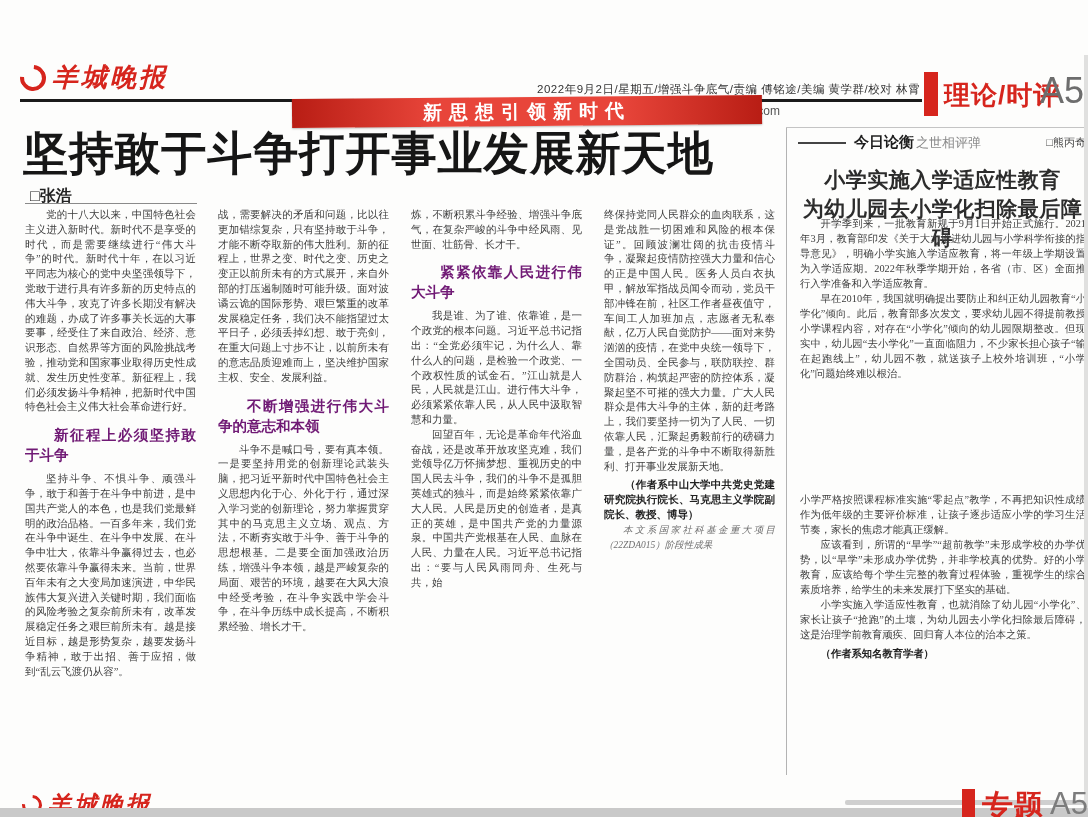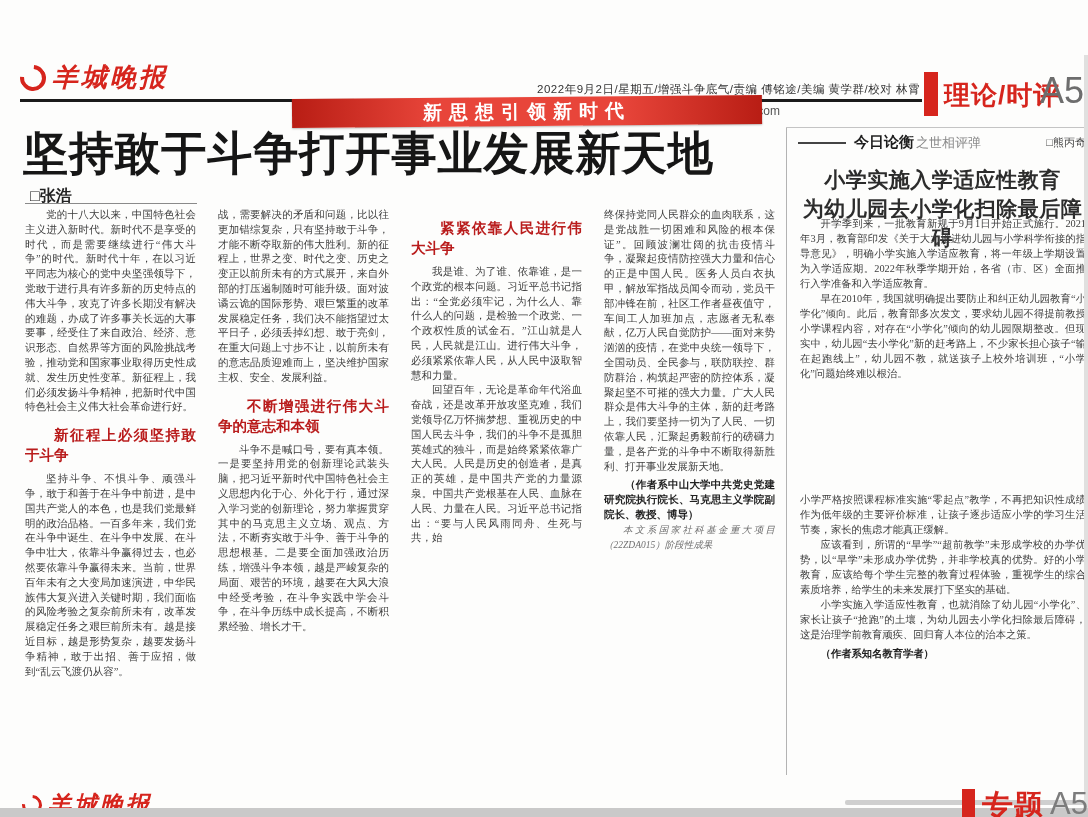--- a/index.html
+++ b/index.html
@@ -36,21 +36,21 @@
   .byline{left:30px;top:186px;font-size:16px;color:#222;font-weight:700;}
   .byline-rule{left:25px;top:203px;width:172px;height:1px;background:#8a8a8a;}
 
   
   .main-cols{left:25px;top:208px;width:750px;height:566px;display:grid;
     grid-template-columns:repeat(4,1fr);column-gap:22px;}
   .col{overflow:hidden;font-size:10.5px;line-height:14.8px;text-align:justify;
     color:#3d3d3d;font-family:"Liberation Serif","DejaVu Serif",serif;}
   .col p{margin:0;text-indent:2em;}
   .col p.cont{text-indent:0;}
-  .col h3.subhead{font-size:14.5px;line-height:20px;font-weight:700;color:#b91c1c;
+  .col h3.subhead{font-size:14.5px;line-height:20px;font-weight:700;color:#701a75;
     margin:10px 0 7px;text-indent:2em;font-family:"Liberation Sans","DejaVu Sans",sans-serif;}
   .col p.attr{font-weight:700;color:#222;margin-top:4px;}
   .col p.note{font-size:9.5px;color:#6e6e6e;font-style:italic;}
 
   
   .divider-v{left:786px;top:127px;width:1px;height:648px;background:#b3b3b3;}
   .divider-top{left:786px;top:127px;width:299px;height:1px;background:#c4c4c4;}
   .kicker{left:798px;top:133px;width:288px;display:flex;align-items:center;font-size:13px;}
   .kicker-rule{flex:0 0 48px;height:2px;background:#444;margin-right:8px;}
   .kicker-bold{font-weight:900;color:#1d1d1d;font-size:15px;}
@@ -100,20 +100,21 @@
       <p class="">党的十八大以来，中国特色社会主义进入新时代。新时代不是享受的时代，而是需要继续进行“伟大斗争”的时代。新时代十年，在以习近平同志为核心的党中央坚强领导下，党敢于进行具有许多新的历史特点的伟大斗争，攻克了许多长期没有解决的难题，办成了许多事关长远的大事要事，经受住了来自政治、经济、意识形态、自然界等方面的风险挑战考验，推动党和国家事业取得历史性成就、发生历史性变革。新征程上，我们必须发扬斗争精神，把新时代中国特色社会主义伟大社会革命进行好。</p>
       <h3 class="subhead">新征程上必须坚持敢于斗争</h3>
       <p class="">坚持斗争、不惧斗争、顽强斗争，敢于和善于在斗争中前进，是中国共产党人的本色，也是我们党最鲜明的政治品格。一百多年来，我们党在斗争中诞生、在斗争中发展、在斗争中壮大，依靠斗争赢得过去，也必然要依靠斗争赢得未来。当前，世界百年未有之大变局加速演进，中华民族伟大复兴进入关键时期，我们面临的风险考验之复杂前所未有，改革发展稳定任务之艰巨前所未有。越是接近目标，越是形势复杂，越要发扬斗争精神，敢于出招、善于应招，做到“乱云飞渡仍从容”。</p>
     </div>
   <div class="col">
       <p class="cont">战，需要解决的矛盾和问题，比以往更加错综复杂，只有坚持敢于斗争，才能不断夺取新的伟大胜利。新的征程上，世界之变、时代之变、历史之变正以前所未有的方式展开，来自外部的打压遏制随时可能升级。面对波谲云诡的国际形势、艰巨繁重的改革发展稳定任务，我们决不能指望过太平日子，必须丢掉幻想、敢于亮剑，在重大问题上寸步不让，以前所未有的意志品质迎难而上，坚决维护国家主权、安全、发展利益。</p>
       <h3 class="subhead">不断增强进行伟大斗争的意志和本领</h3>
       <p class="">斗争不是喊口号，要有真本领。一是要坚持用党的创新理论武装头脑，把习近平新时代中国特色社会主义思想内化于心、外化于行，通过深入学习党的创新理论，努力掌握贯穿其中的马克思主义立场、观点、方法，不断夯实敢于斗争、善于斗争的思想根基。二是要全面加强政治历练，增强斗争本领，越是严峻复杂的局面、艰苦的环境，越要在大风大浪中经受考验，在斗争实践中学会斗争，在斗争历练中成长提高，不断积累经验、增长才干。</p>
     </div>
   <div class="col">
+      <p class="cont">炼，不断积累斗争经验、增强斗争底气，在复杂严峻的斗争中经风雨、见世面、壮筋骨、长才干。</p>
       <h3 class="subhead">紧紧依靠人民进行伟大斗争</h3>
       <p class="">我是谁、为了谁、依靠谁，是一个政党的根本问题。习近平总书记指出：“全党必须牢记，为什么人、靠什么人的问题，是检验一个政党、一个政权性质的试金石。”江山就是人民，人民就是江山。进行伟大斗争，必须紧紧依靠人民，从人民中汲取智慧和力量。</p>
       <p class="">回望百年，无论是革命年代浴血奋战，还是改革开放攻坚克难，我们党领导亿万怀揣梦想、重视历史的中国人民去斗争，我们的斗争不是孤胆英雄式的独斗，而是始终紧紧依靠广大人民。人民是历史的创造者，是真正的英雄，是中国共产党的力量源泉。中国共产党根基在人民、血脉在人民、力量在人民。习近平总书记指出：“要与人民风雨同舟、生死与共，始</p>
     </div>
   <div class="col">
       <p class="cont">终保持党同人民群众的血肉联系，这是党战胜一切困难和风险的根本保证”。回顾波澜壮阔的抗击疫情斗争，凝聚起疫情防控强大力量和信心的正是中国人民。医务人员白衣执甲，解放军指战员闻令而动，党员干部冲锋在前，社区工作者昼夜值守，车间工人加班加点，志愿者无私奉献，亿万人民自觉防护——面对来势汹汹的疫情，在党中央统一领导下，全国动员、全民参与，联防联控、群防群治，构筑起严密的防控体系，凝聚起坚不可摧的强大力量。广大人民群众是伟大斗争的主体，新的赶考路上，我们要坚持一切为了人民、一切依靠人民，汇聚起勇毅前行的磅礴力量，是各产党的斗争中不断取得新胜利、打开事业发展新天地。</p>
       <p class="attr">（作者系中山大学中共党史党建研究院执行院长、马克思主义学院副院长、教授、博导）</p>
       <p class="note">本文系国家社科基金重大项目（22ZDA015）阶段性成果</p>
     </div>
 </div>
@@ -126,21 +127,21 @@
   <span class="kicker-light">之世相评弹</span>
   <span class="kicker-byline">□熊丙奇</span>
 </div>
 <div class="abs side-headline">
   <div>小学实施入学适应性教育</div>
   <div>为幼儿园去小学化扫除最后障碍</div>
 </div>
 <div class="abs side-cols">
   <div class="col">
       <p class="">开学季到来，一批教育新规于9月1日开始正式施行。2021年3月，教育部印发《关于大力推进幼儿园与小学科学衔接的指导意见》，明确小学实施入学适应教育，将一年级上学期设置为入学适应期。2022年秋季学期开始，各省（市、区）全面推行入学准备和入学适应教育。</p>
-      <p class="">早在2010年，我国就明确提出要防止和纠正幼儿园教育“小学化”倾向。此后，教育部多次发文，要求幼儿园不得提前教授小学课程内容，对存在“小学化”倾向的幼儿园限期整改。但现实中，幼儿园“去小学化”新的赶考路上，不少家长担心孩子“输在起跑线上”，幼儿园不教，就送孩子上校外培训班，“小学化”问题始终难以根治。</p>
+      <p class="">早在2010年，我国就明确提出要防止和纠正幼儿园教育“小学化”倾向。此后，教育部多次发文，要求幼儿园不得提前教授小学课程内容，对存在“小学化”倾向的幼儿园限期整改。但现实中，幼儿园“去小学化”一直面临阻力，不少家长担心孩子“输在起跑线上”，幼儿园不教，就送孩子上校外培训班，“小学化”问题始终难以根治。</p>
     </div>
   <div class="col">
       <p class="cont">小学严格按照课程标准实施“零起点”教学，不再把知识性成绩作为低年级的主要评价标准，让孩子逐步适应小学的学习生活节奏，家长的焦虑才能真正缓解。</p>
       <p class="">应该看到，所谓的“早学”“超前教学”未形成学校的办学优势，以“早学”未形成办学优势，并非学校真的优势。好的小学教育，应该给每个学生完整的教育过程体验，重视学生的综合素质培养，给学生的未来发展打下坚实的基础。</p>
       <p class="">小学实施入学适应性教育，也就消除了幼儿园“小学化”、家长让孩子“抢跑”的土壤，为幼儿园去小学化扫除最后障碍，这是治理学前教育顽疾、回归育人本位的治本之策。</p>
       <p class="attr">（作者系知名教育学者）</p>
     </div>
 </div>
 
 <div class="abs logo next-logo">

